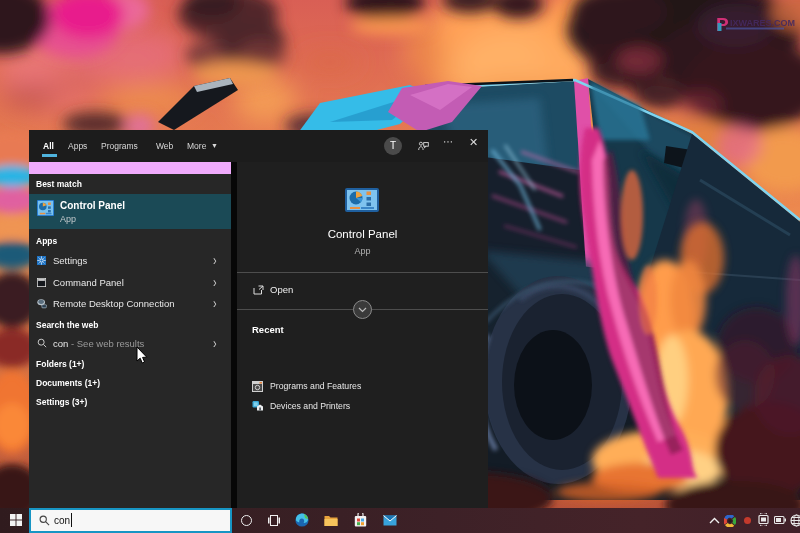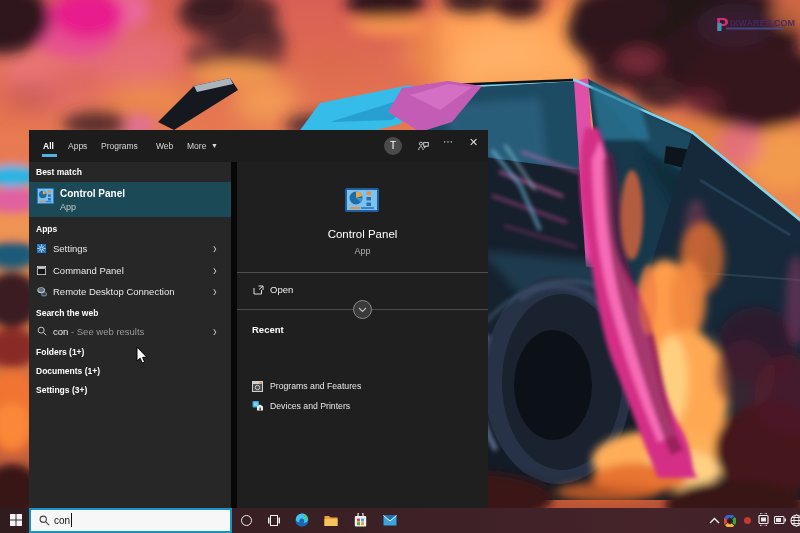--- a/index.html
+++ b/index.html
@@ -3,21 +3,21 @@
 <meta charset="utf-8">
 <style>
   html,body{margin:0;padding:0;width:800px;height:533px;overflow:hidden;
     font-family:"Liberation Sans",sans-serif;background:#000;
     -webkit-font-smoothing:antialiased;}
   #stage{position:relative;width:800px;height:533px;overflow:hidden;}
   .abs{position:absolute;}
   #flyout{left:29px;top:130px;width:459px;height:378px;background:#f0abfc;}
   #tabs{left:0;top:0;width:459px;height:32px;background:#1c1c1c;color:#d8d8d8;font-size:8.5px;}
   .tab{position:absolute;top:11px;}
-  #leftcol{left:0;top:32px;width:202px;height:346px;background:#272727;}
+  #leftcol{left:0;top:44px;width:202px;height:346px;background:#272727;}
   #gapcol{left:202px;top:32px;width:6px;height:346px;background:#070707;}
   #rightcol{left:208px;top:32px;width:251px;height:346px;background:#1f1f1f;}
   .hdr{position:absolute;left:7px;color:#fff;font-size:8.5px;font-weight:bold;}
   .rowtxt{color:#e8e8e8;font-size:9.5px;}
   .chev{position:absolute;left:184px;color:#ccc;font-size:11px;transform:scaleY(1.3);}
   #taskbar{left:0;top:508px;width:800px;height:25px;
     background:linear-gradient(90deg,#301b1e 0%,#371f23 30%,#3d2127 55%,#452329 80%,#402028 100%);}
   #searchbox{position:absolute;left:29px;top:0px;width:203px;height:25px;background:#f7f7f7;
     border:2px solid #1795c4;box-sizing:border-box;}
 </style>

